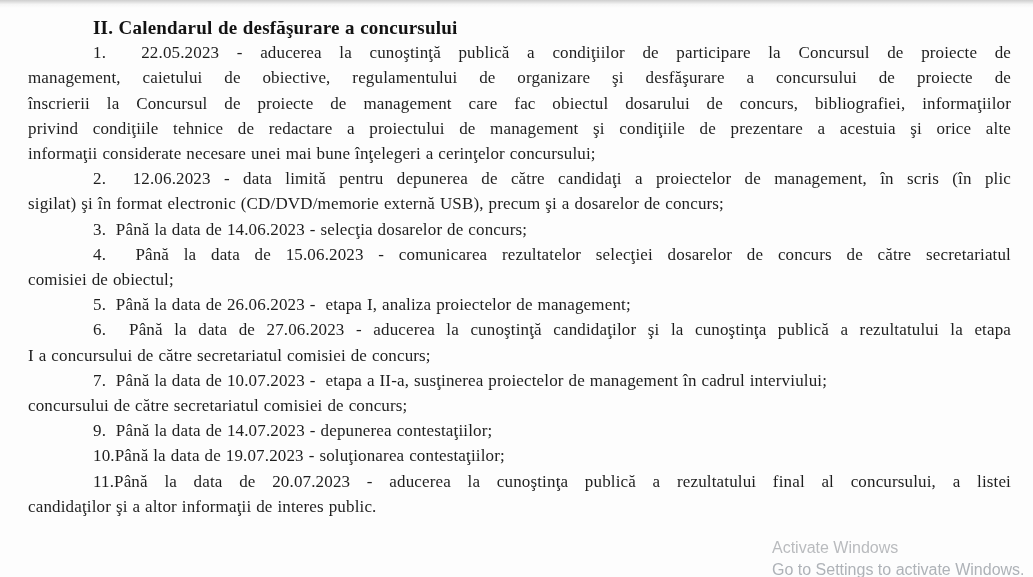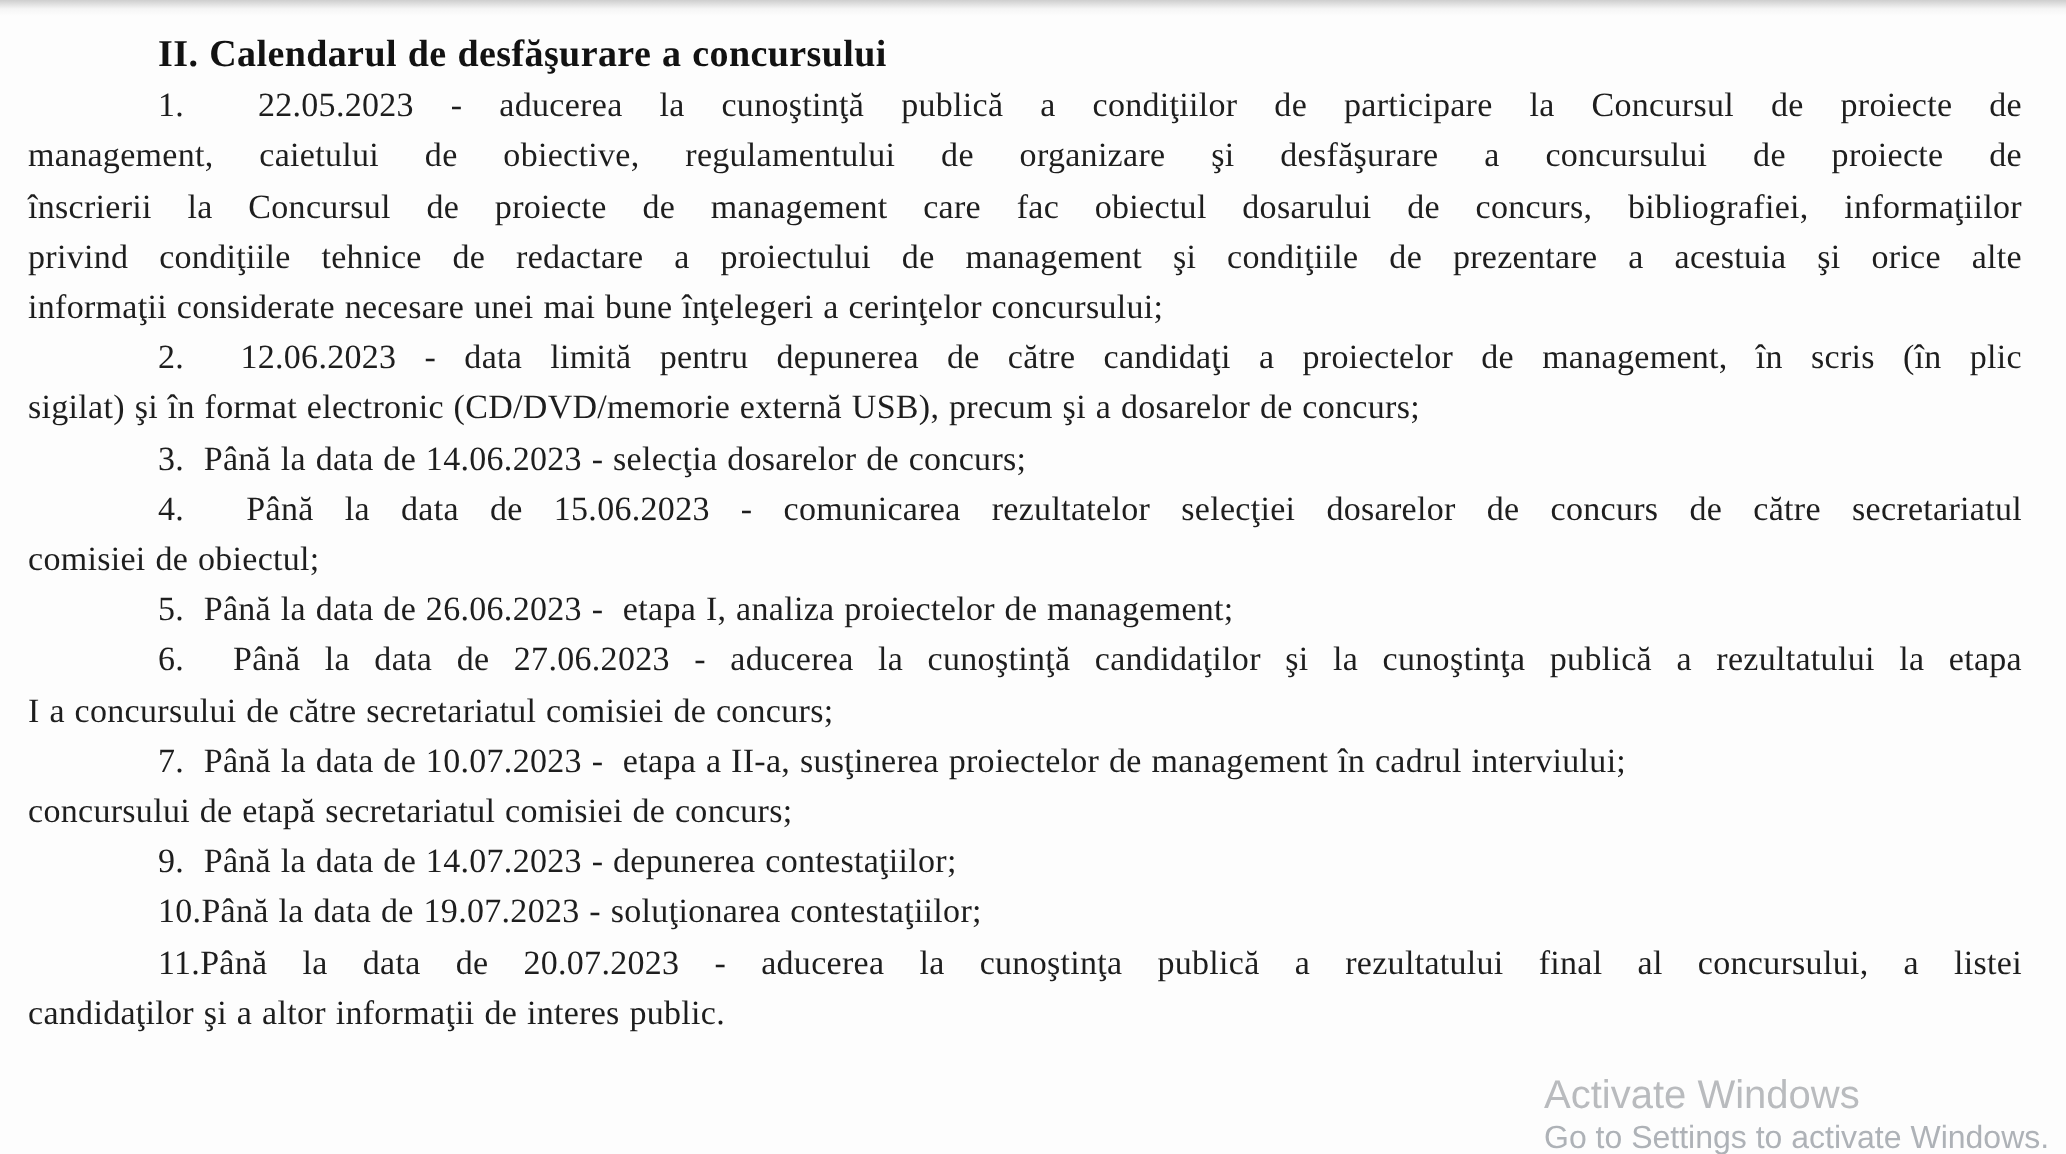--- a/index.html
+++ b/index.html
@@ -22,21 +22,21 @@
   }
   .top-shade {
     position: absolute;
     top: 0; left: 0; right: 0;
     height: 8px;
     background: linear-gradient(to bottom, rgba(190,190,190,0.75), rgba(230,230,230,0.35) 55%, rgba(255,255,255,0));
     pointer-events: none;
   }
   .doc {
     position: absolute;
-    left: 14px;
+    left: 28px;
     right: 22px;
     top: 15px;
     font-size: 17px;
     line-height: 25.2px;
     letter-spacing: 0.15px;
     word-spacing: 0.5px;
     color: #1e1e1e;
   }
   .title-line {
     font-weight: bold;
@@ -56,21 +56,21 @@
     text-indent: 65px;
   }
   .watermark {
     position: absolute;
     left: 772px;
     top: 538px;
     font-family: "Liberation Sans", "DejaVu Sans", sans-serif;
     pointer-events: none;
   }
   .wm-title {
-    font-size: 20px;
+    font-size: 16px;
     line-height: 20px;
     color: rgba(140, 144, 148, 0.60);
   }
   .wm-subtitle {
     font-size: 16px;
     line-height: 16px;
     margin-top: 4px;
     color: rgba(160, 165, 170, 0.85);
   }
 </style>
@@ -90,21 +90,21 @@
       <div class="line end">informaţii considerate necesare unei mai bune înţelegeri a cerinţelor concursului;</div>
       <div class="line first">2.&nbsp; 12.06.2023 - data limită pentru depunerea de către candidaţi a proiectelor de management, în scris (în plic</div>
       <div class="line end">sigilat) şi în format electronic (CD/DVD/memorie externă USB), precum şi a dosarelor de concurs;</div>
       <div class="line first end">3.&nbsp; Până la data de 14.06.2023 - selecţia dosarelor de concurs;</div>
       <div class="line first">4.&nbsp; Până la data de 15.06.2023 - comunicarea rezultatelor selecţiei dosarelor de concurs de către secretariatul</div>
       <div class="line end">comisiei de obiectul;</div>
       <div class="line first end">5.&nbsp; Până la data de 26.06.2023 -&nbsp; etapa I, analiza proiectelor de management;</div>
       <div class="line first">6.&nbsp; Până la data de 27.06.2023 - aducerea la cunoştinţă candidaţilor şi la cunoştinţa publică a rezultatului la etapa</div>
       <div class="line end">I a concursului de către secretariatul comisiei de concurs;</div>
       <div class="line first end">7.&nbsp; Până la data de 10.07.2023 -&nbsp; etapa a II-a, susţinerea proiectelor de management în cadrul interviului;</div>
-      <div class="line end">concursului de etapă secretariatul comisiei de concurs;</div>
+      <div class="line end">concursului de către secretariatul comisiei de concurs;</div>
       <div class="line first end">9.&nbsp; Până la data de 14.07.2023 - depunerea contestaţiilor;</div>
       <div class="line first end">10.Până la data de 19.07.2023 - soluţionarea contestaţiilor;</div>
       <div class="line first">11.Până la data de 20.07.2023 - aducerea la cunoştinţa publică a rezultatului final al concursului, a listei</div>
       <div class="line end">candidaţilor şi a altor informaţii de interes public.</div>
     </div>
 
   <div class="watermark">
     <div class="wm-title" style="color: rgba(140, 144, 148, 0.6);">Activate Windows</div>
     <div class="wm-subtitle" style="color: rgba(160, 165, 170, 0.85);">Go to Settings to activate Windows.</div>
   </div>

